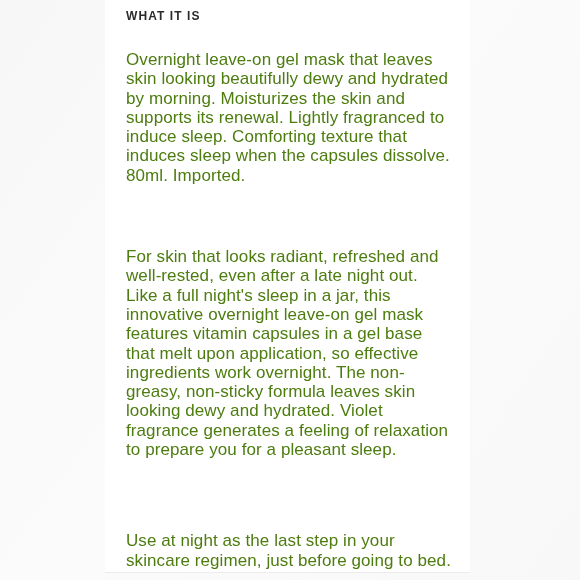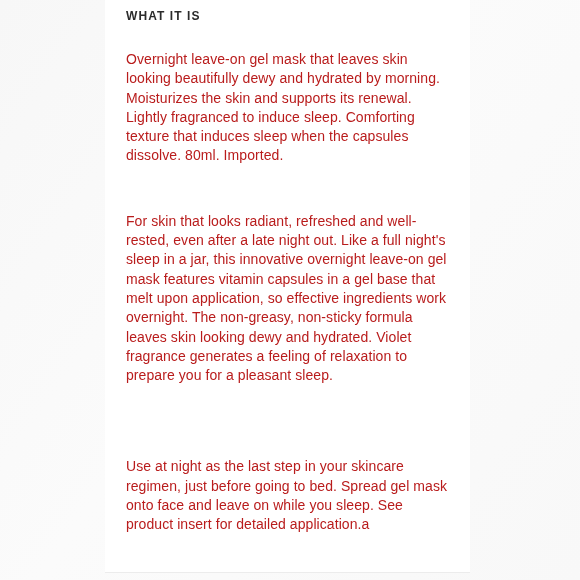--- a/index.html
+++ b/index.html
@@ -48,33 +48,33 @@
     font-size: 12px;
     font-weight: bold;
     letter-spacing: 0.09em;
     color: #2b2b2b;
     text-transform: uppercase;
     margin: 0;
     line-height: 16px;
   }
 
   .body-text {
-    font-size: 14px;
+    font-size: 17px;
     line-height: 19.3px;
-    color: #b91c1c;
+    color: #4d7c0f;
     margin: 0;
     letter-spacing: 0.005em;
   }
 
   
   .sec-what-is        { padding-top: 8px; }
   .sec-what-is .body-text { margin-top: 26px; }
 
   .sec-what-does      { padding-top: 36px; }
-  .sec-what-does .body-text { margin-top: 10px; }
+  .sec-what-does .body-text { margin-top: 26px; }
 
   .sec-how-to-use     { padding-top: 38px; }
   .sec-how-to-use .body-text { margin-top: 34px; }
 
   .sec-ingredients    { padding-top: 38px; }
 </style>
 </head>
 <body>
 
 <div class="page-backdrop"></div>

